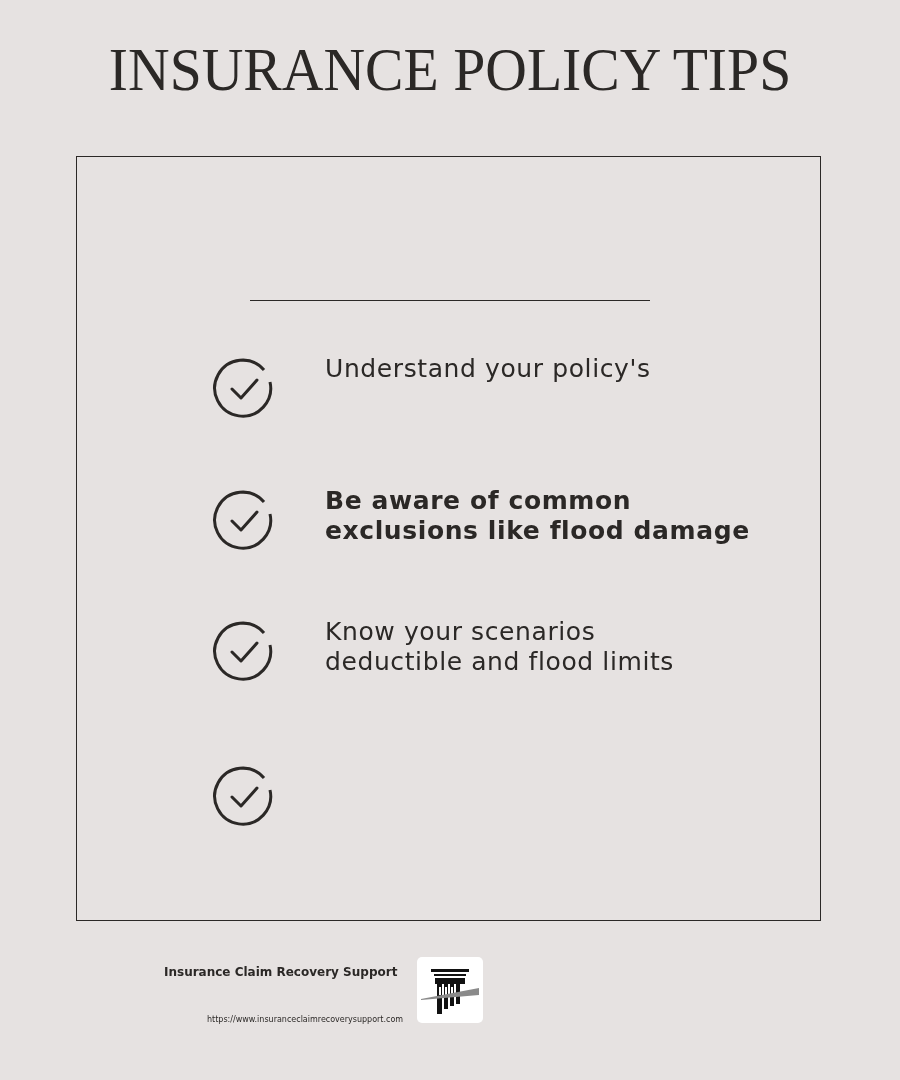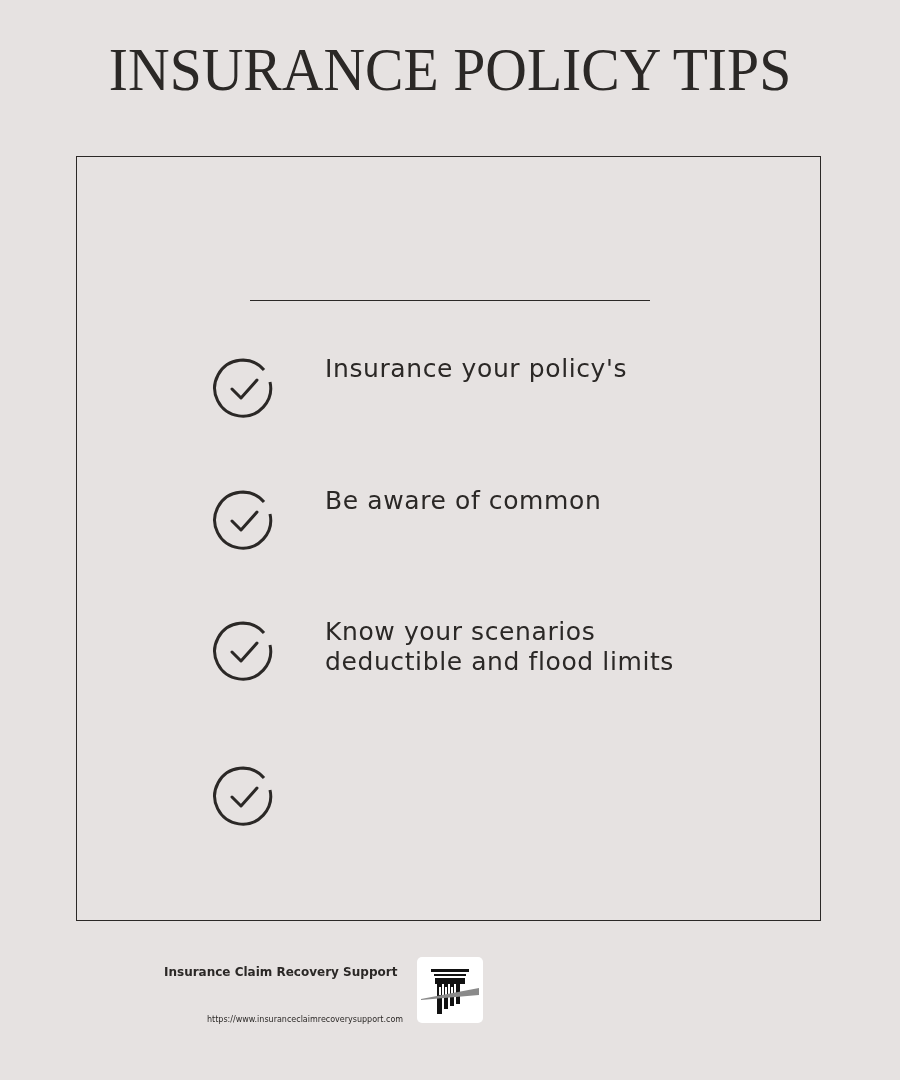--- a/index.html
+++ b/index.html
@@ -46,31 +46,32 @@
 
 <div class="card"></div>
 <div class="divider"></div>
 
 <div class="tip" style="top:356px;">
   <svg class="icon" viewBox="0 0 64 64">
     <path d="M52 14 A28 28 0 1 0 58 26" fill="none" stroke="#2b2826" stroke-width="3"></path>
     <polyline points="20,33 29,42 45,24" fill="none" stroke="#2b2826" stroke-width="3" stroke-linecap="round" stroke-linejoin="round"></polyline>
   </svg>
   <div class="text">
-    <span>Insurance your policy's</span>
+    <span>Understand your policy's</span>
   </div>
 </div>
 
-<div class="tip" style="top:488px;">
+<div class="tip" style="top:488px;font-weight:bold;">
   <svg class="icon" viewBox="0 0 64 64">
     <path d="M52 14 A28 28 0 1 0 58 26" fill="none" stroke="#2b2826" stroke-width="3"></path>
     <polyline points="20,33 29,42 45,24" fill="none" stroke="#2b2826" stroke-width="3" stroke-linecap="round" stroke-linejoin="round"></polyline>
   </svg>
   <div class="text">
     <span>Be aware of common</span>
+    <span>exclusions like flood damage</span>
   </div>
 </div>
 
 <div class="tip" style="top:619px;">
   <svg class="icon" viewBox="0 0 64 64">
     <path d="M52 14 A28 28 0 1 0 58 26" fill="none" stroke="#2b2826" stroke-width="3"></path>
     <polyline points="20,33 29,42 45,24" fill="none" stroke="#2b2826" stroke-width="3" stroke-linecap="round" stroke-linejoin="round"></polyline>
   </svg>
   <div class="text">
     <span>Know your scenarios</span>

